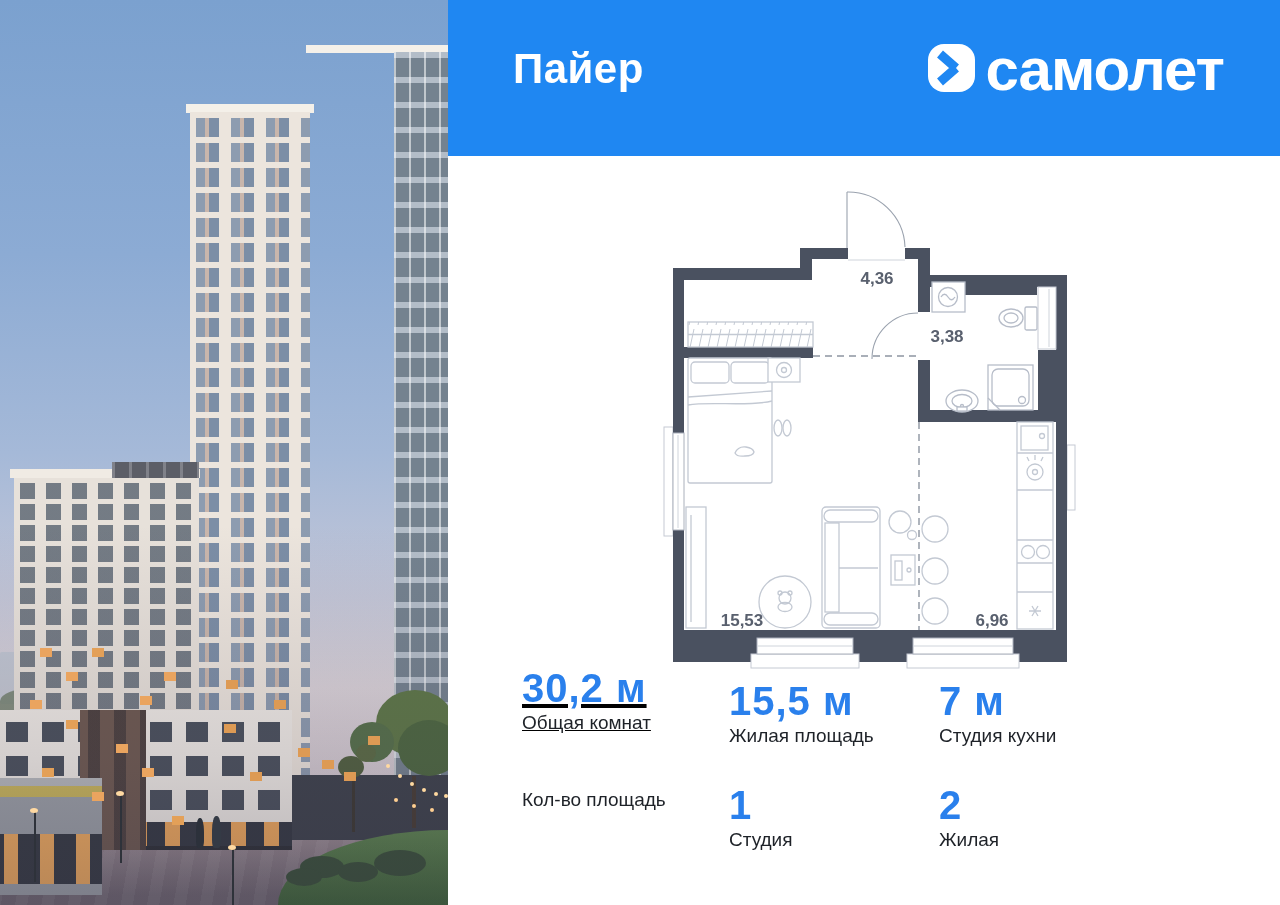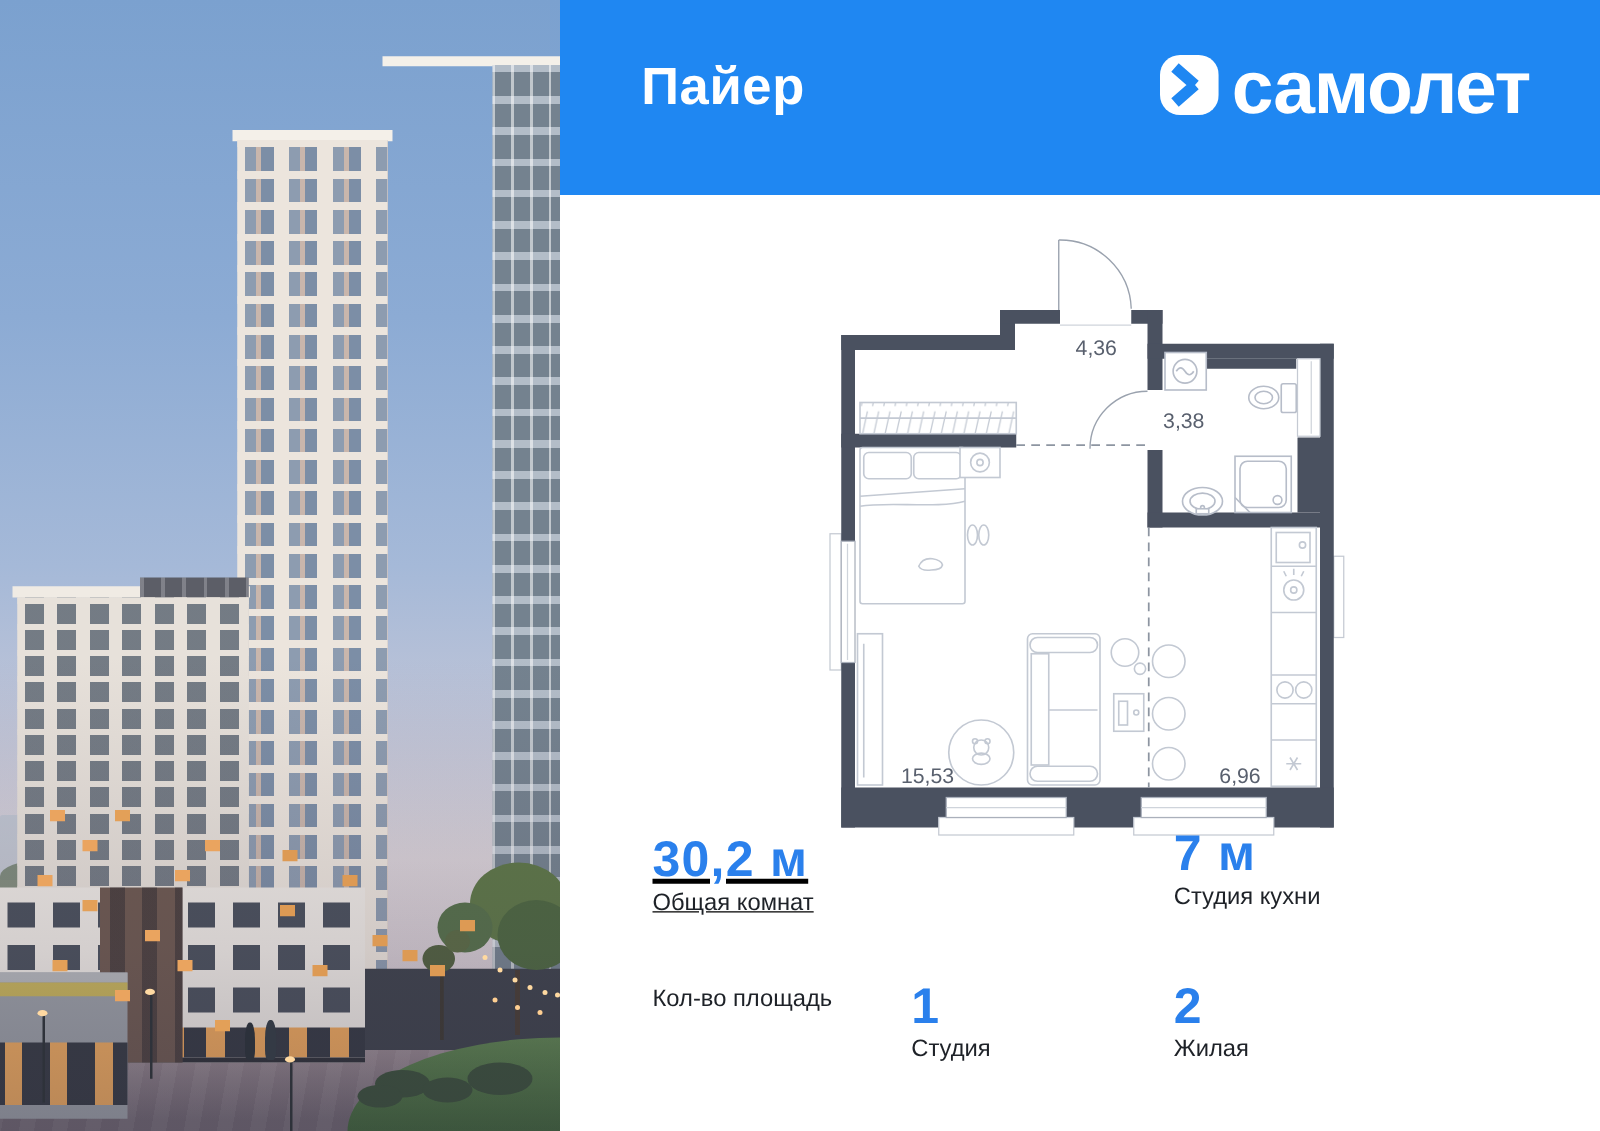--- a/index.html
+++ b/index.html
@@ -79,21 +79,21 @@
     background:linear-gradient(180deg,rgba(40,40,60,0) 58%,rgba(70,60,80,.16) 84%,rgba(55,50,70,.30) 100%);}
 
   
   .panel{position:absolute;left:448px;top:0;width:832px;height:786px;background:#fff;}
   .header{position:absolute;left:0;top:0;width:832px;height:156px;background:#1F87F2;}
   .title{position:absolute;left:65px;top:48px;font-size:42px;font-weight:700;color:#fff;
          letter-spacing:.5px;line-height:1;}
   .brand{position:absolute;right:56px;top:44px;display:flex;align-items:center;gap:10px;height:52px;}
   .brand-name{font-size:60px;font-weight:700;color:#fff;letter-spacing:-1px;line-height:.9;}
 
-  .plan{position:absolute;left:212px;top:165px;width:420px;height:520px;}
+  .plan{position:absolute;left:212px;top:165px;width:420px;height:520px;font-weight:bold;}
 
   .stat{position:absolute;}
   .stat-value{font-size:40px;font-weight:700;color:#2A80EC;line-height:1;letter-spacing:1px;white-space:nowrap;}
   .stat-label{margin-top:5px;font-size:19px;color:#1E2228;line-height:1;white-space:nowrap;}
 
   
   .wall{fill:#4A5160;}
   .fur{fill:none;stroke:#c3c9d3;stroke-width:1.3;}
   .furf{fill:#ffffff;stroke:#c3c9d3;stroke-width:1.3;}
   .fix{fill:#ffffff;stroke:#b7bdc9;stroke-width:1.3;}
@@ -355,21 +355,25 @@
           <text class="lbl" x="82" y="461" text-anchor="middle">15,53</text>
           <text class="lbl" x="332" y="461" text-anchor="middle">6,96</text>
         </g>
       </svg>
     </div>
 
     <div class="stat" style="left:74px;top:668px;text-decoration:underline;">
       <div class="stat-value">30,2 м</div>
       <div class="stat-label">Общая комнат</div>
     </div>
-    <div class="stat" style="left:491px;top:663px;">
+    <div class="stat" style="left:281px;top:681px;">
+      <div class="stat-value">15,5 м</div>
+      <div class="stat-label">Жилая площадь</div>
+    </div>
+    <div class="stat" style="left:491px;top:681px;">
       <div class="stat-value">7 м</div>
       <div class="stat-label">Студия кухни</div>
     </div>
     <div class="stat" style="left:74px;top:785px;">
       <div class="stat-label">Кол-во площадь</div>
     </div>
     <div class="stat" style="left:281px;top:785px;">
       <div class="stat-value">1</div>
       <div class="stat-label">Студия</div>
     </div>

